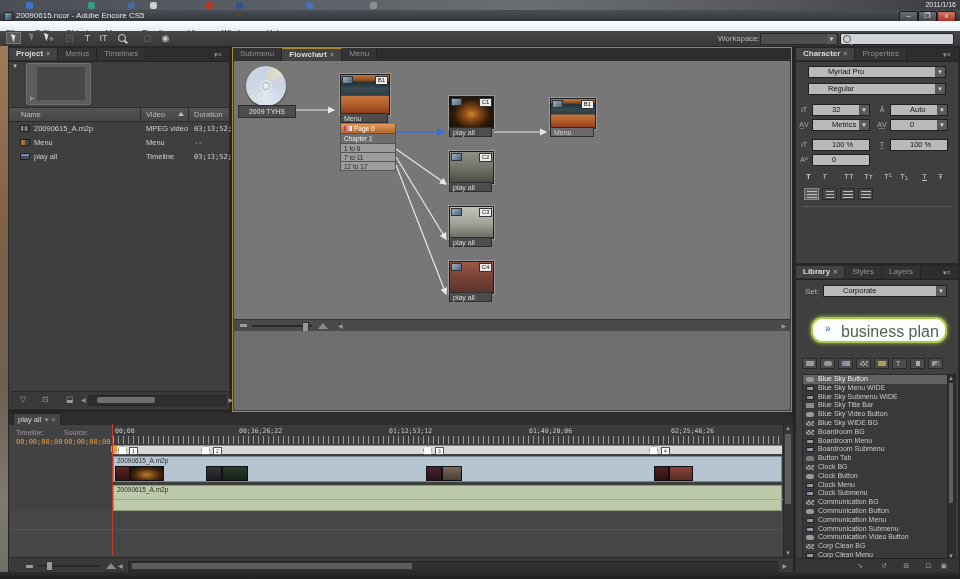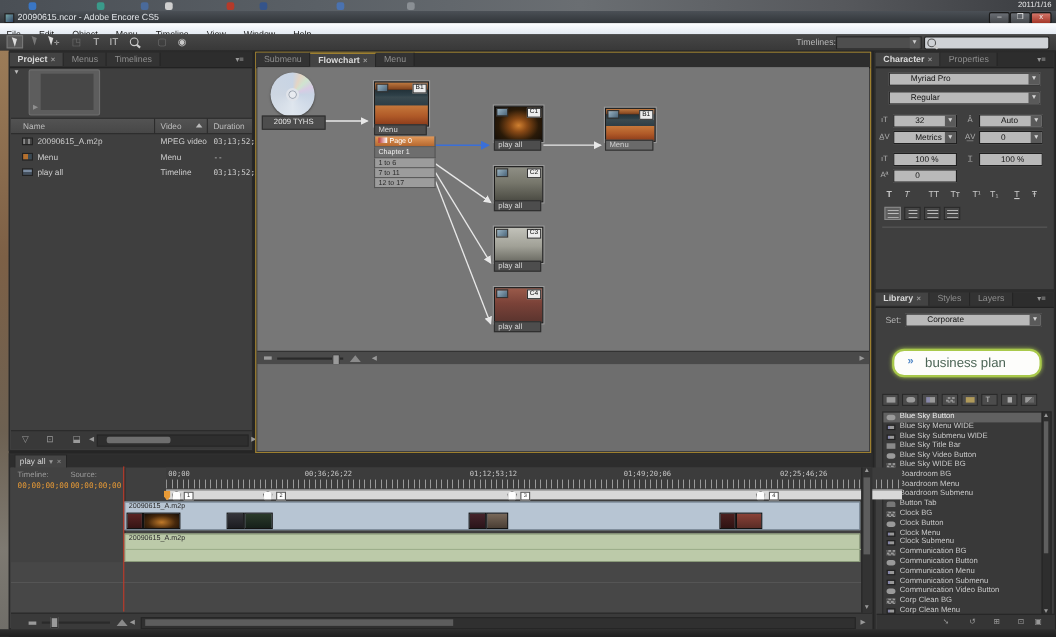--- a/index.html
+++ b/index.html
@@ -104,21 +104,21 @@
   .align-btn{position:absolute;top:0;width:15px;height:12px;background:#474747;border:1px solid #2a2a2a;box-sizing:border-box;}
   .align-btn.active{background:#5f5f5f;border-color:#888;}
   .align-bars{position:absolute;left:2px;top:2px;width:10px;height:7px;background:repeating-linear-gradient(180deg,#bdbdbd 0 1px,transparent 1px 3px);}
   .align-bars.c{width:8px;left:3px;}
   #char-divider{left:6px;top:158px;width:150px;height:1px;background:#5a5a5a;}
 
   #library-panel{left:795px;top:265px;width:164px;height:310px;}
   #set-label{left:9px;top:21px;font-size:8px;color:#b5b5b5;}
   #lib-preview-pill{left:15px;top:51px;width:132px;height:22px;background:#fdfdfb;border:2px solid #a9c94b;border-radius:11px;box-shadow:0 0 4px #a9c94b;}
   #pill-chev{position:absolute;left:12px;top:4px;font-size:10px;color:#4f86c6;font-weight:bold;}
-  #pill-text{position:absolute;left:28px;top:4px;font-size:12px;color:#4b6455;}
+  #pill-text{position:absolute;left:28px;top:4px;font-size:16px;color:#4b6455;}
   .filt-btn{position:absolute;top:0;width:15px;height:11px;background:#4c4c4c;border:1px solid #282828;box-sizing:border-box;}
   .filt-glyph{position:absolute;left:3px;top:2px;width:8px;height:5px;background:#9a9a9a;}
   .filt-glyph.pill{border-radius:3px;}
   .filt-glyph.check{background:repeating-conic-gradient(#999 0 25%,#555 0 50%) 0 0/4px 4px;}
   .filt-glyph.tee{background:none;color:#ccc;font-size:7px;line-height:5px;}
   #lib-list{left:6px;top:108px;width:144px;height:185px;background:#393939;border:1px solid #2a2a2a;overflow:hidden;}
   .librow{position:relative;height:8.8px;font-size:7px;color:#c9c9c9;line-height:8.8px;}
   .librow.sel{background:#616161;color:#efefef;}
   .li-ic{position:absolute;left:3px;top:2px;width:8px;height:5px;}
   .ic-button{background:#9a9a9a;border-radius:3px;}
@@ -132,21 +132,21 @@
   #lib-bottombar{left:1px;bottom:1px;width:162px;height:14px;background:#353535;border-top:1px solid #262626;}
   .lb-ic{position:absolute;top:3px;color:#9a9a9a;font-size:7px;line-height:8px;}
 
   
   #timeline-panel{left:8px;top:412px;width:785px;height:160px;}
   #tl-tabrow{left:0;top:0;width:783px;height:12px;background:#2d2d2d;}
   #tl-tab{position:absolute;left:4px;top:0;height:12px;background:#454545;border:1px solid #242424;font-size:7.5px;color:#d6d6d6;line-height:11px;padding:0 4px;}
   #tl-head{left:1px;top:12px;width:103px;height:132px;background:#424242;border-right:1px solid #2a2a2a;}
   .tl-lab{position:absolute;font-size:7px;color:#9a9a9a;}
   .tl-tc{position:absolute;font-size:7px;color:#e79a36;}
-  #ruler{left:104px;top:12px;width:669px;height:28px;background:#3c3c3c;margin-left:38px;}
+  #ruler{left:104px;top:12px;width:669px;height:28px;background:#3c3c3c;}
   .ruler-tc{position:absolute;top:2px;font-size:6.5px;color:#c8c8c8;}
   #tickband{position:absolute;left:0;top:11px;width:669px;height:8px;background-image:repeating-linear-gradient(90deg,#9a9a9a 0 1px,transparent 1px 5px);}
   #markerstrip{position:absolute;left:0;top:20px;width:669px;height:8px;background:#d8d8d8;border-top:1px solid #888;}
   .chap-pent{position:absolute;top:0;width:7px;height:7px;background:#fdfdfd;border:1px solid #666;clip-path:polygon(50% 0,100% 35%,80% 100%,20% 100%,0 35%);}
   .chap-tag{position:absolute;top:1px;width:7px;height:6px;background:#fff;border:1px solid #555;font-size:5px;line-height:6px;text-align:center;color:#222;}
   #cti{position:absolute;left:-2px;top:0;width:6px;height:9px;background:#e79a36;clip-path:polygon(0 0,100% 0,100% 60%,50% 100%,0 60%);}
   .trackhead{position:absolute;left:1px;width:103px;background:#545454;border-top:1px solid #3a3a3a;border-bottom:1px solid #3a3a3a;}
   .track-label{position:absolute;font-size:7.5px;font-weight:bold;color:#e4e4e4;}
   .tiny-nav{position:absolute;right:3px;top:9px;color:#8a8a8a;font-size:6px;}
   .eye{position:absolute;left:6px;top:9px;width:9px;height:6px;border-radius:50%;background:#cfcfcf;}
@@ -206,21 +206,21 @@
 <div class="abs" id="toolbar">
   <div class="abs tool pressed" style="left:6px;"><span class="arrow-glyph"></span></div>
   <div class="abs tool" style="left:24px;"><span class="arrow-glyph dim"></span></div>
   <div class="abs tool" style="left:42px;"><span class="arrow-glyph"></span><span style="font-size:6px;color:#bbb;">✛</span></div>
   <div class="abs tool dim" style="left:62px;">◳</div>
   <div class="abs tool" style="left:80px;">T</div>
   <div class="abs tool" style="left:96px;">IT</div>
   <div class="abs tool" style="left:114px;"><span class="mag"></span></div>
   <div class="abs tool dim" style="left:140px;">▢</div>
   <div class="abs tool" style="left:158px;">◉</div>
-  <div class="abs" id="workspace-label">Timelines:</div>
+  <div class="abs" id="workspace-label">Workspace:</div>
   <div class="abs" id="workspace-dd">
       <span class="ddarrow">▼</span>
     </div>
   <div class="abs" id="search-box">
     <span class="mag" style="position:absolute;left:2px;top:1px;border-color:#555;"></span>
     <input style="">
   </div>
 </div>
 
 <div class="abs" id="wallpaper-left"></div>

